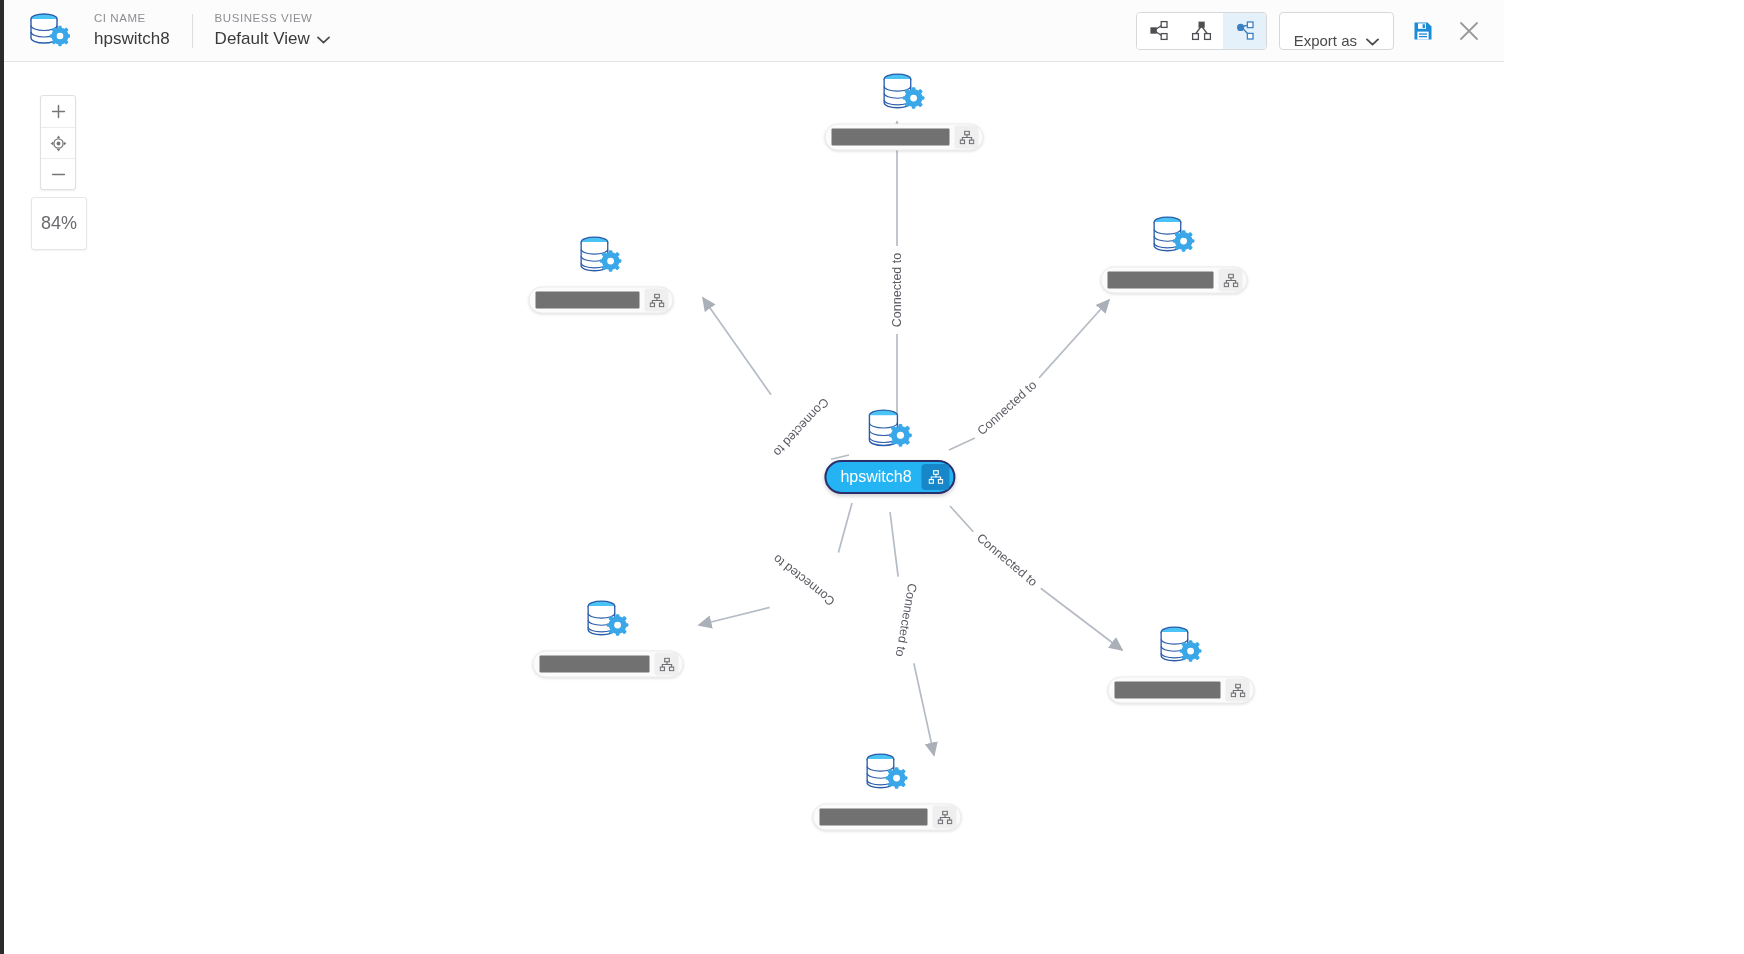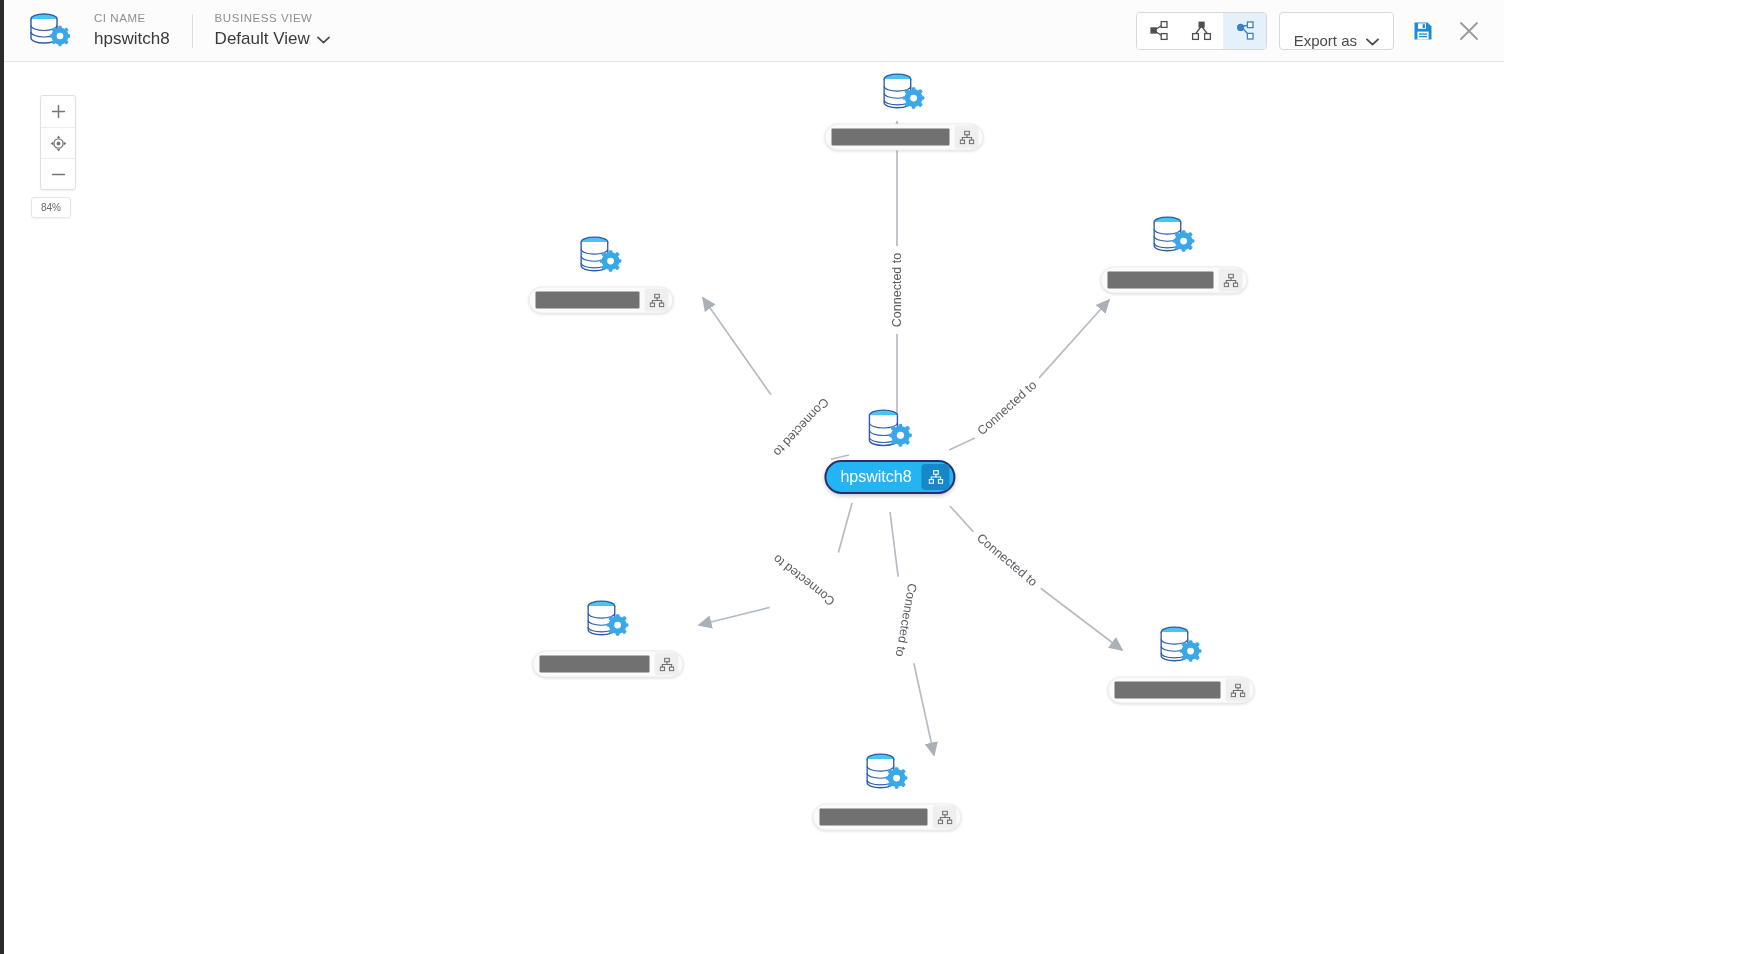--- a/index.html
+++ b/index.html
@@ -92,21 +92,21 @@
     z-index: 6;
   }
   .zoom-btn {
     height: 31px; display: flex; align-items: center; justify-content: center;
     cursor: pointer; color: #76767a;
   }
   .zoom-btn + .zoom-btn { border-top: 1px solid #ececec; }
   .zoom-level {
     position: absolute; left: 27px; top: 135px;
     background: #ffffff; border: 1px solid #e6e6e6; border-radius: 3px;
-    padding: 4px 9px; font-size: 10px; color: #6b6b70;
+    padding: 15px 9px; font-size: 18px; color: #6b6b70;
     box-shadow: 0 1px 2px rgba(0,0,0,0.06);
     z-index: 6;
   }
 
   
   .node {
     position: absolute;
     transform: translate(-50%, -50%);
     display: flex; flex-direction: column; align-items: center;
     z-index: 4;

